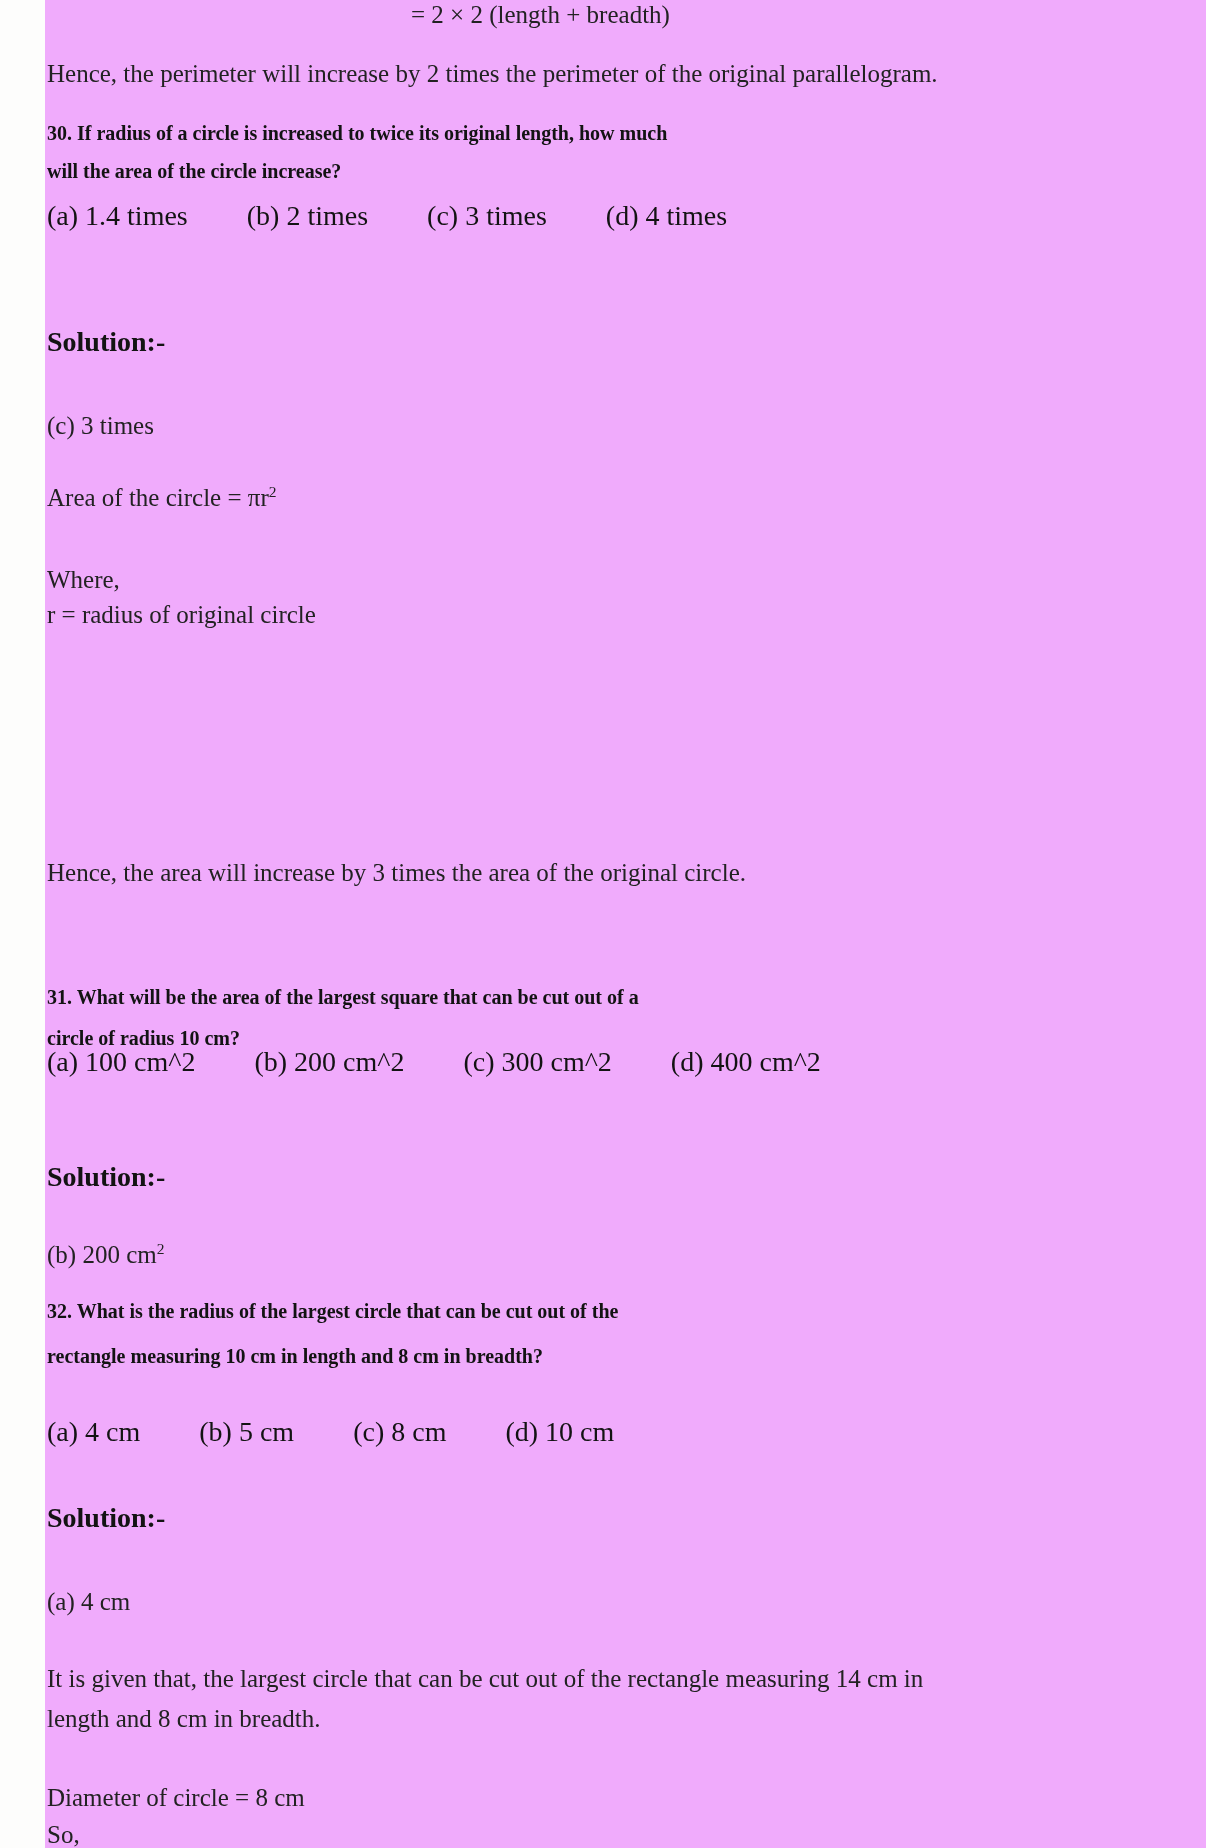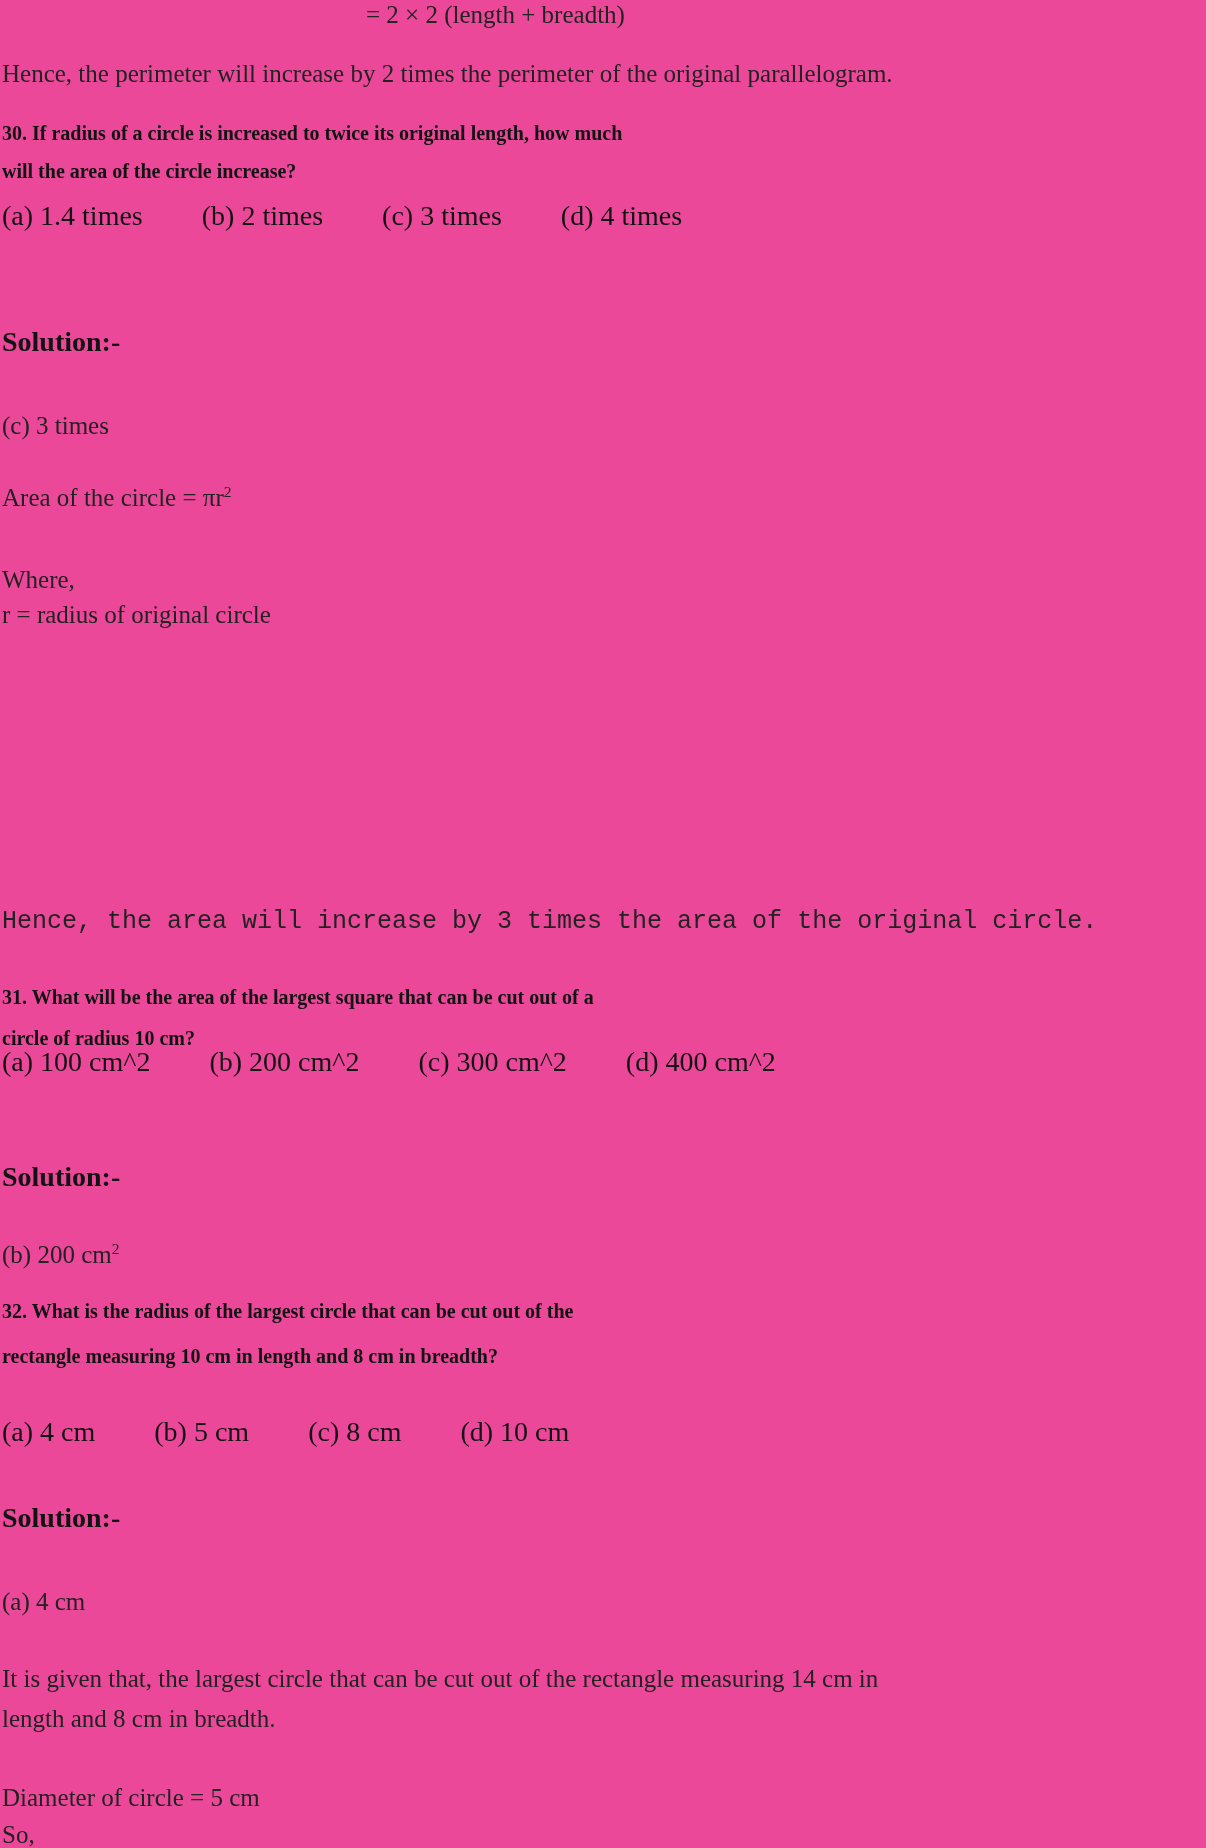--- a/index.html
+++ b/index.html
@@ -4,21 +4,21 @@
 <style>
   html,body{margin:0;padding:0;}
   body{
     width:1206px;height:1848px;
     background:#fdfdfc;
     font-family:"Liberation Serif","DejaVu Serif",serif;
     color:#1f1f1f;
     position:relative;
     overflow:hidden;
   }
-  .page{position:absolute;inset:0;background:#ec4899;}
+  .page{position:absolute;inset:0;background:#f0abfc;margin-left:45px;}
   .abs{position:absolute;left:2px;}
   .body-text{font-size:25px;line-height:33px;color:#222;}
   .question{font-size:20px;font-weight:bold;color:#131313;}
   .q-line{display:block;}
   .options-row{display:flex;gap:59px;font-size:28px;font-weight:normal;color:#131313;white-space:nowrap;}
   .solution{font-size:28px;font-weight:bold;color:#131313;}
   .work-line{display:block;height:37px;font-size:25px;color:#222;}
   .indent-result{padding-left:244px;}
   sup{font-size:0.62em;vertical-align:super;line-height:0;}
   .centered-formula{left:366px;}
@@ -51,21 +51,21 @@
   <div class="abs body-text" style="top:481px;">
     <span>Area of the circle = πr</span><sup>2</sup>
   </div>
 
   <div class="abs body-text" style="top:562px;line-height:35px;">
     <span class="q-line">Where,</span>
     <span class="q-line">r = radius of original circle</span>
   </div>
 
 
-  <div class="abs body-text" style="top:905px;font-family:Liberation Mono, monospace;">Hence, the area will increase by 3 times the area of the original circle.</div>
+  <div class="abs body-text" style="top:856px;">Hence, the area will increase by 3 times the area of the original circle.</div>
 
   <div class="abs question" style="top:986px;">
     <span class="q-line" style="height:41px;">31. What will be the area of the largest square that can be cut out of a</span>
     <span class="q-line">circle of radius 10 cm?</span>
   </div>
 
   <div class="abs options-row" style="top:1046px;">
     <span>(a) 100 cm^2</span>
     <span>(b) 200 cm^2</span>
     <span>(c) 300 cm^2</span>
@@ -93,17 +93,17 @@
   <div class="abs solution" style="top:1502px;">Solution:-</div>
 
   <div class="abs body-text" style="top:1585px;">(a) 4 cm</div>
 
   <div class="abs body-text" style="top:1659px;line-height:40px;">
     <span class="q-line">It is given that, the largest circle that can be cut out of the rectangle measuring 14 cm in</span>
     <span class="q-line">length and 8 cm in breadth.</span>
   </div>
 
   <div class="abs body-text" style="top:1779px;line-height:37px;">
-    <span class="q-line">Diameter of circle = 5 cm</span>
+    <span class="q-line">Diameter of circle = 8 cm</span>
     <span class="q-line">So,</span>
   </div>
 
 </div>
 
 </body></html>

